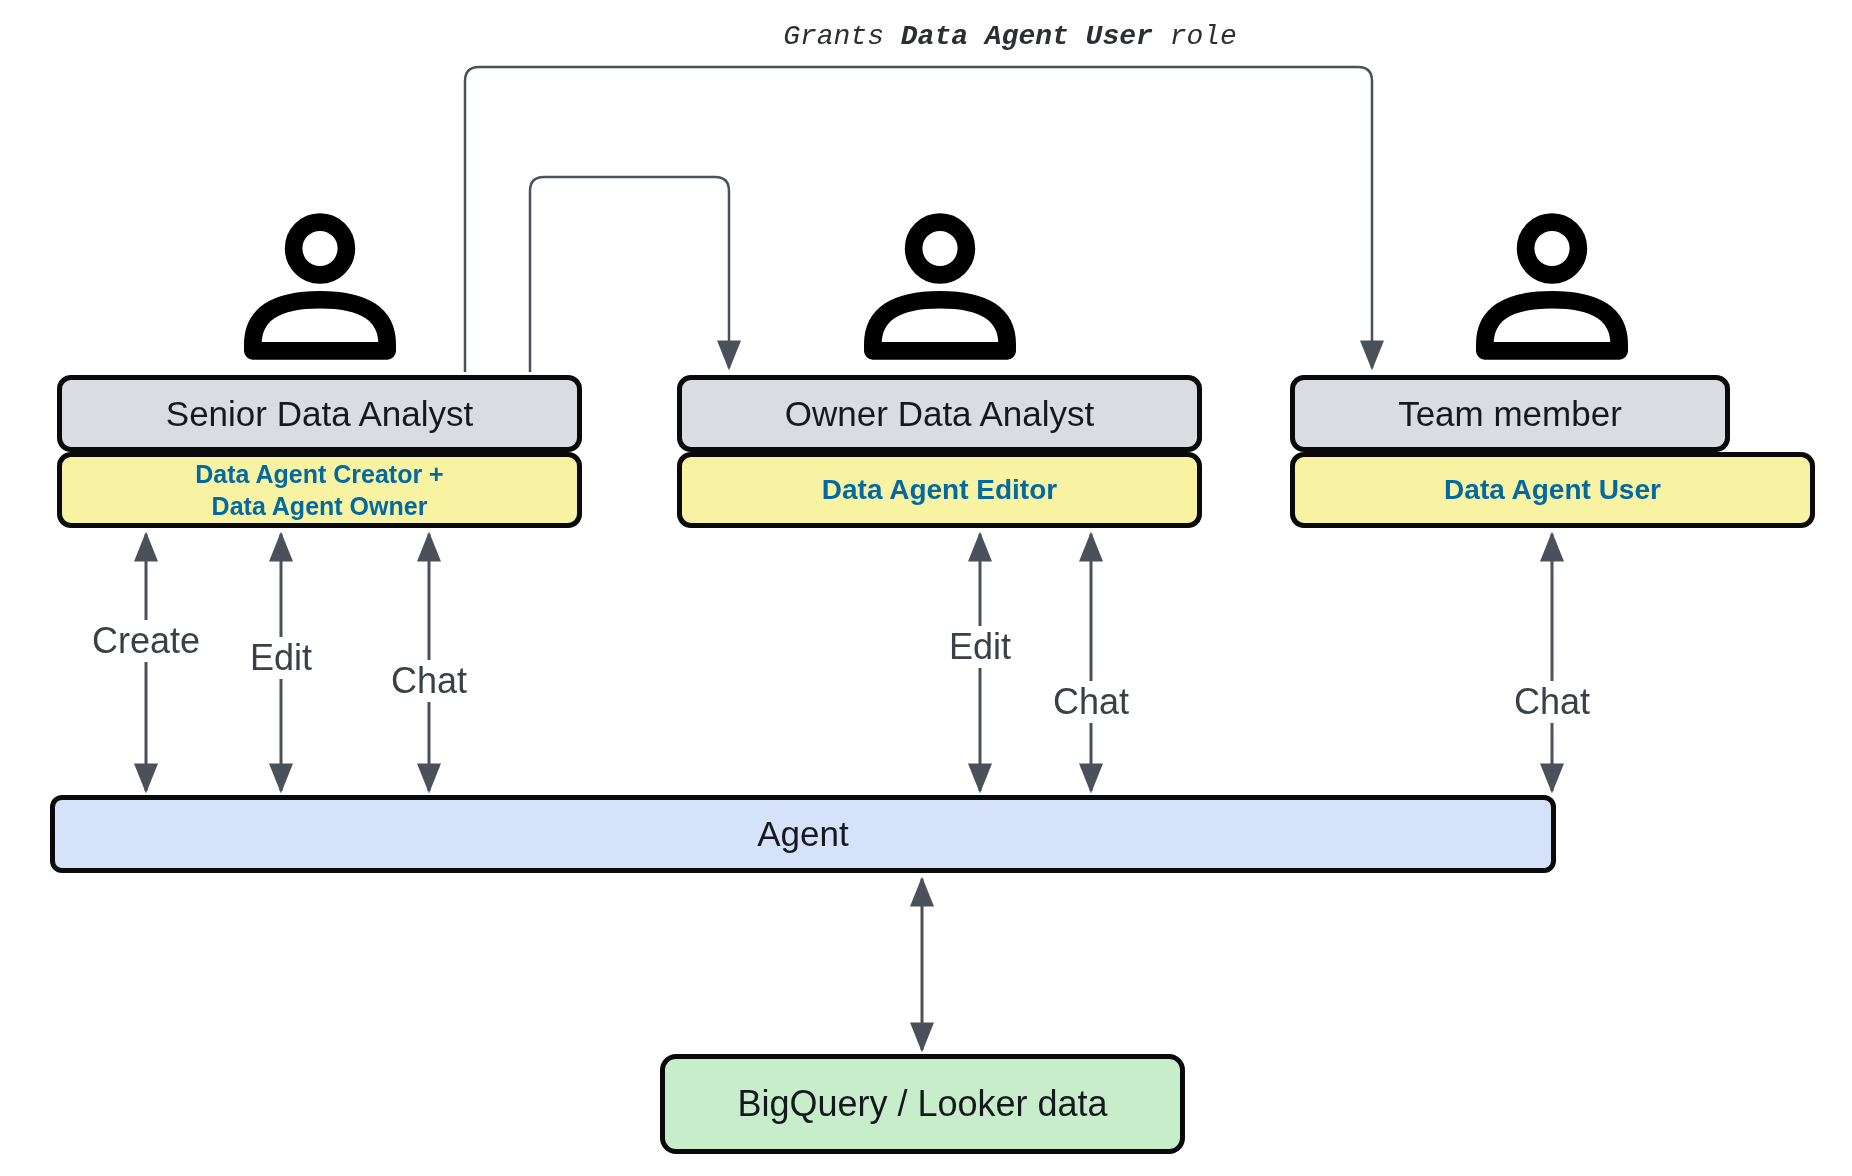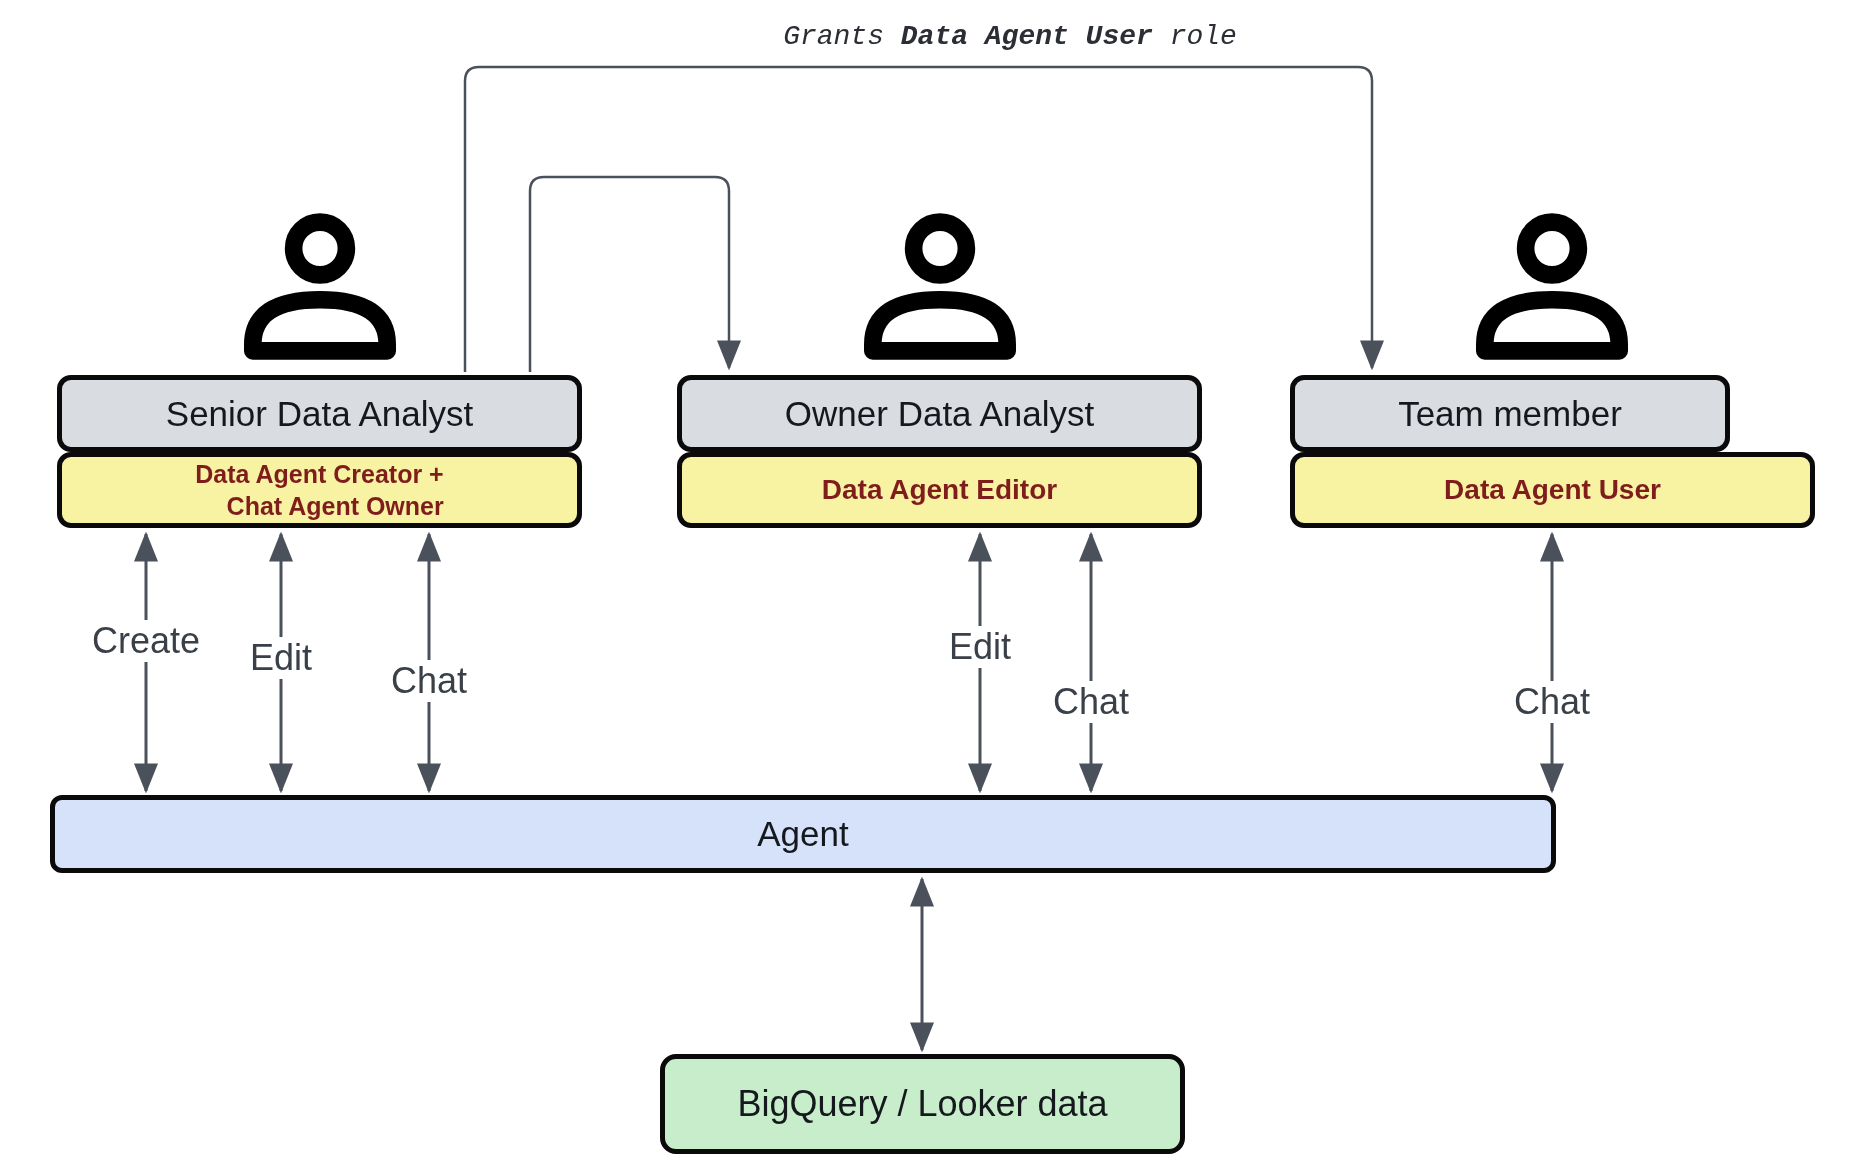--- a/index.html
+++ b/index.html
@@ -2,23 +2,23 @@
 <html style="--box-gray: #d9dce1; --box-yellow: #f8f2a3; --box-blue: #d6e2fa; --box-green: #c8edca; --border: #0a0a0a; --connector: #4a515b;"><head>
 <meta charset="utf-8">
 <style>
   html,body{margin:0;padding:0;background:#fff;}
   body{font-family:"Liberation Sans", sans-serif;}
   .canvas{position:relative;width:1852px;height:1176px;background:#fff;overflow:hidden;}
   .layer{position:absolute;left:0;top:0;width:100%;height:100%;}
   svg.layer{z-index:1;}
 
   .node{position:absolute;box-sizing:border-box;border:5px solid var(--border);
-        display:flex;align-items:center;justify-content:center;text-align:right;z-index:2;}
+        display:flex;align-items:center;justify-content:center;text-align:center;z-index:2;}
   .gray{background:var(--box-gray);border-radius:14px;font-size:35px;color:#15181d;}
-  .yellow{background:var(--box-yellow);border-radius:14px;font-weight:bold;color:#7f1d1d;}
+  .yellow{background:var(--box-yellow);border-radius:14px;font-weight:bold;color:#0369a1;}
   .role-single{font-size:28px;}
   .role-double{font-size:25px;line-height:1.28;}
   .agent-bar{background:var(--box-blue);border-radius:12px;font-size:35px;color:#15181d;}
   .green{background:var(--box-green);border-radius:16px;font-size:36px;color:#15181d;}
 
   .persona-icon{position:absolute;width:160px;height:167px;z-index:2;}
 
   .action-label{position:absolute;transform:translate(-50%,-50%);font-size:36px;color:#3a4048;
         background:#fff;padding:0 7px;z-index:3;white-space:nowrap;}
   .grants-label{position:absolute;transform:translate(-50%,-50%);font-size:28px;font-style:italic;
@@ -70,21 +70,21 @@
     <circle cx="50" cy="25" r="16.5" fill="none" stroke="#000" stroke-width="11"></circle>
     <path d="M8 89 L8 85 Q8 57 50 57 Q92 57 92 85 L92 89 Z" fill="none" stroke="#000" stroke-width="11" stroke-linejoin="round"></path>
   </svg>
 
   <div class="node gray" style="left:57px;top:375px;width:525px;height:77px;">
     <span>Senior Data Analyst</span>
   </div>
   <div class="node yellow role-double" style="left:57px;top:452px;width:525px;height:76px;">
     <span>
       <span>Data Agent Creator +</span><br>
-      <span>Chat Agent Owner</span>
+      <span>Data Agent Owner</span>
     </span>
   </div>
 
   <div class="node gray" style="left:677px;top:375px;width:525px;height:77px;">
     <span>Owner Data Analyst</span>
   </div>
   <div class="node yellow role-single" style="left:677px;top:452px;width:525px;height:76px;">
     <span>Data Agent Editor</span>
   </div>
 

